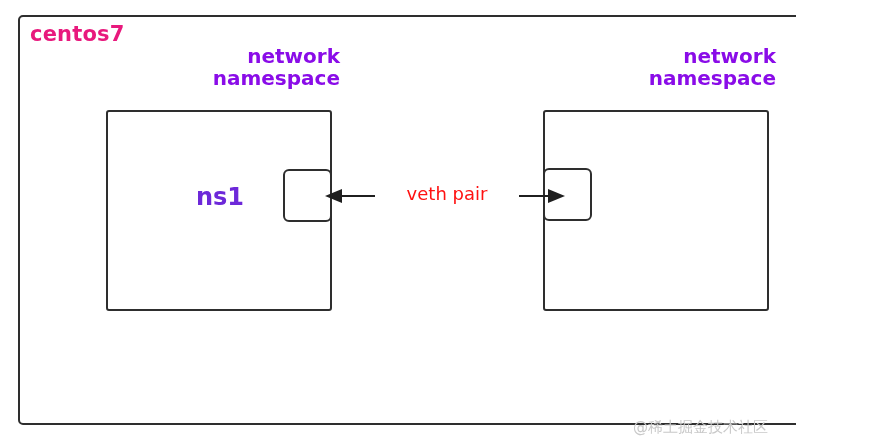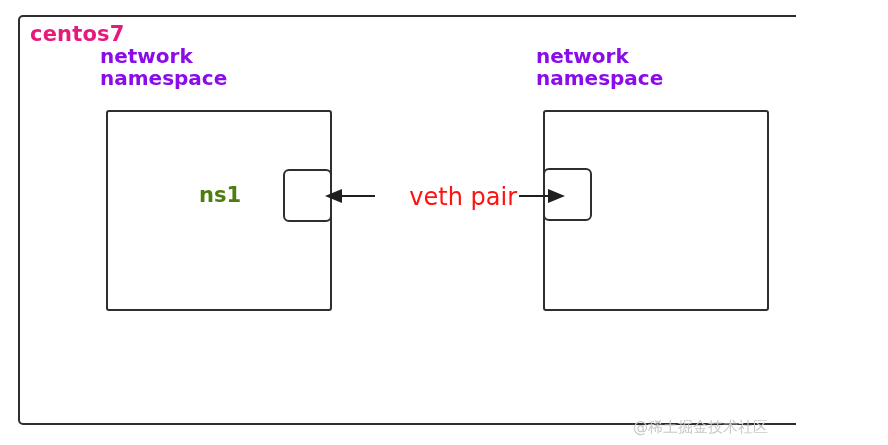--- a/index.html
+++ b/index.html
@@ -40,21 +40,21 @@
     font-weight: bold;
     color: #e8197d;
     letter-spacing: 0.2px;
     white-space: nowrap;
   }
 
   
   .ns-title {
     position: absolute;
     width: 240px;
-    text-align: left;
+    text-align: right;
     font-size: 20px;
     font-weight: bold;
     color: #8a0ce8;
     line-height: 1.12;
     white-space: pre-line;
   }
   .ns-title.left  { left: 100px; top: 45px; }
   .ns-title.right { left: 536px; top: 45px; }
 
   
@@ -69,23 +69,23 @@
     background: #ffffff;
   }
   .ns-box.left  { left: 106px; }
   .ns-box.right { left: 543px; }
 
   .ns-name {
     position: absolute;
     top: 183px;
     width: 150px;
     text-align: center;
-    font-size: 21px;
+    font-size: 24px;
     font-weight: bold;
-    color: #4d7c0f;
+    color: #6d28d9;
     white-space: nowrap;
   }
   .ns-name.left  { left: 145px; }
   .ns-name.right { left: 600px; }
 
   
   .veth-port {
     position: absolute;
     width: 49px;
     height: 53px;
@@ -105,22 +105,22 @@
     width: 240px;
     height: 40px;
   }
   .veth-link svg { display: block; }
 
   .veth-label {
     position: absolute;
     left: 375px;
     top: 183px;
     width: 140px;
-    text-align: right;
-    font-size: 24px;
+    text-align: center;
+    font-size: 18px;
     color: #ff1111;
     background: #ffffff;
     padding: 0 2px;
     white-space: nowrap;
   }
 
   
   .watermark {
     position: absolute;
     right: 28px;

